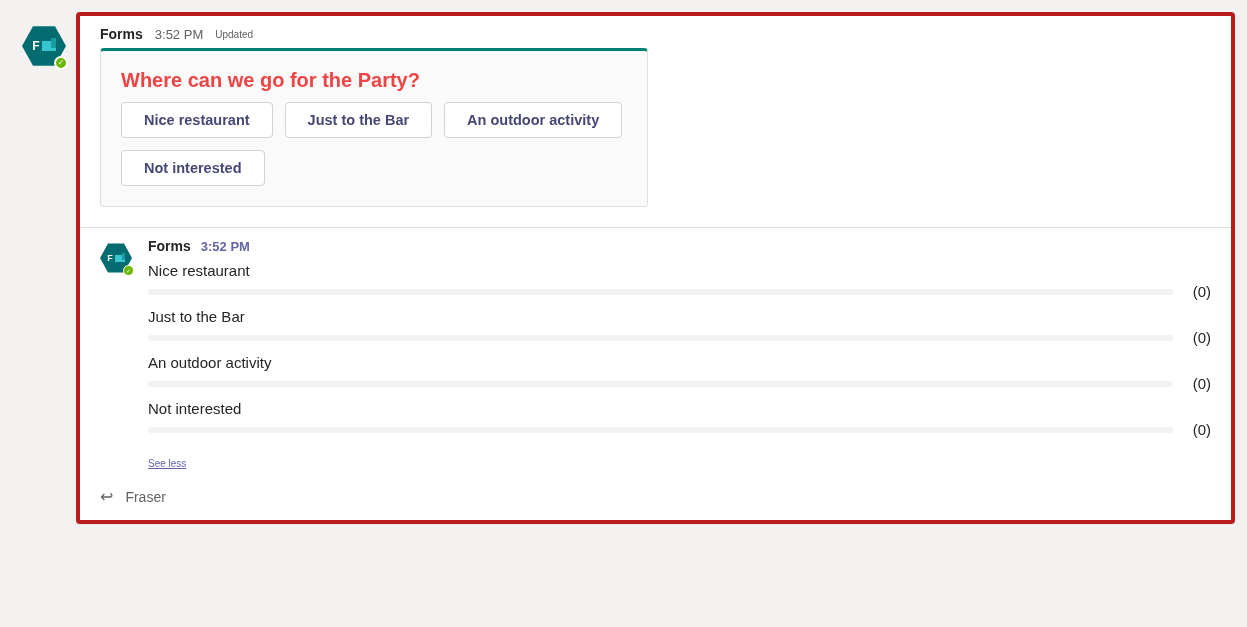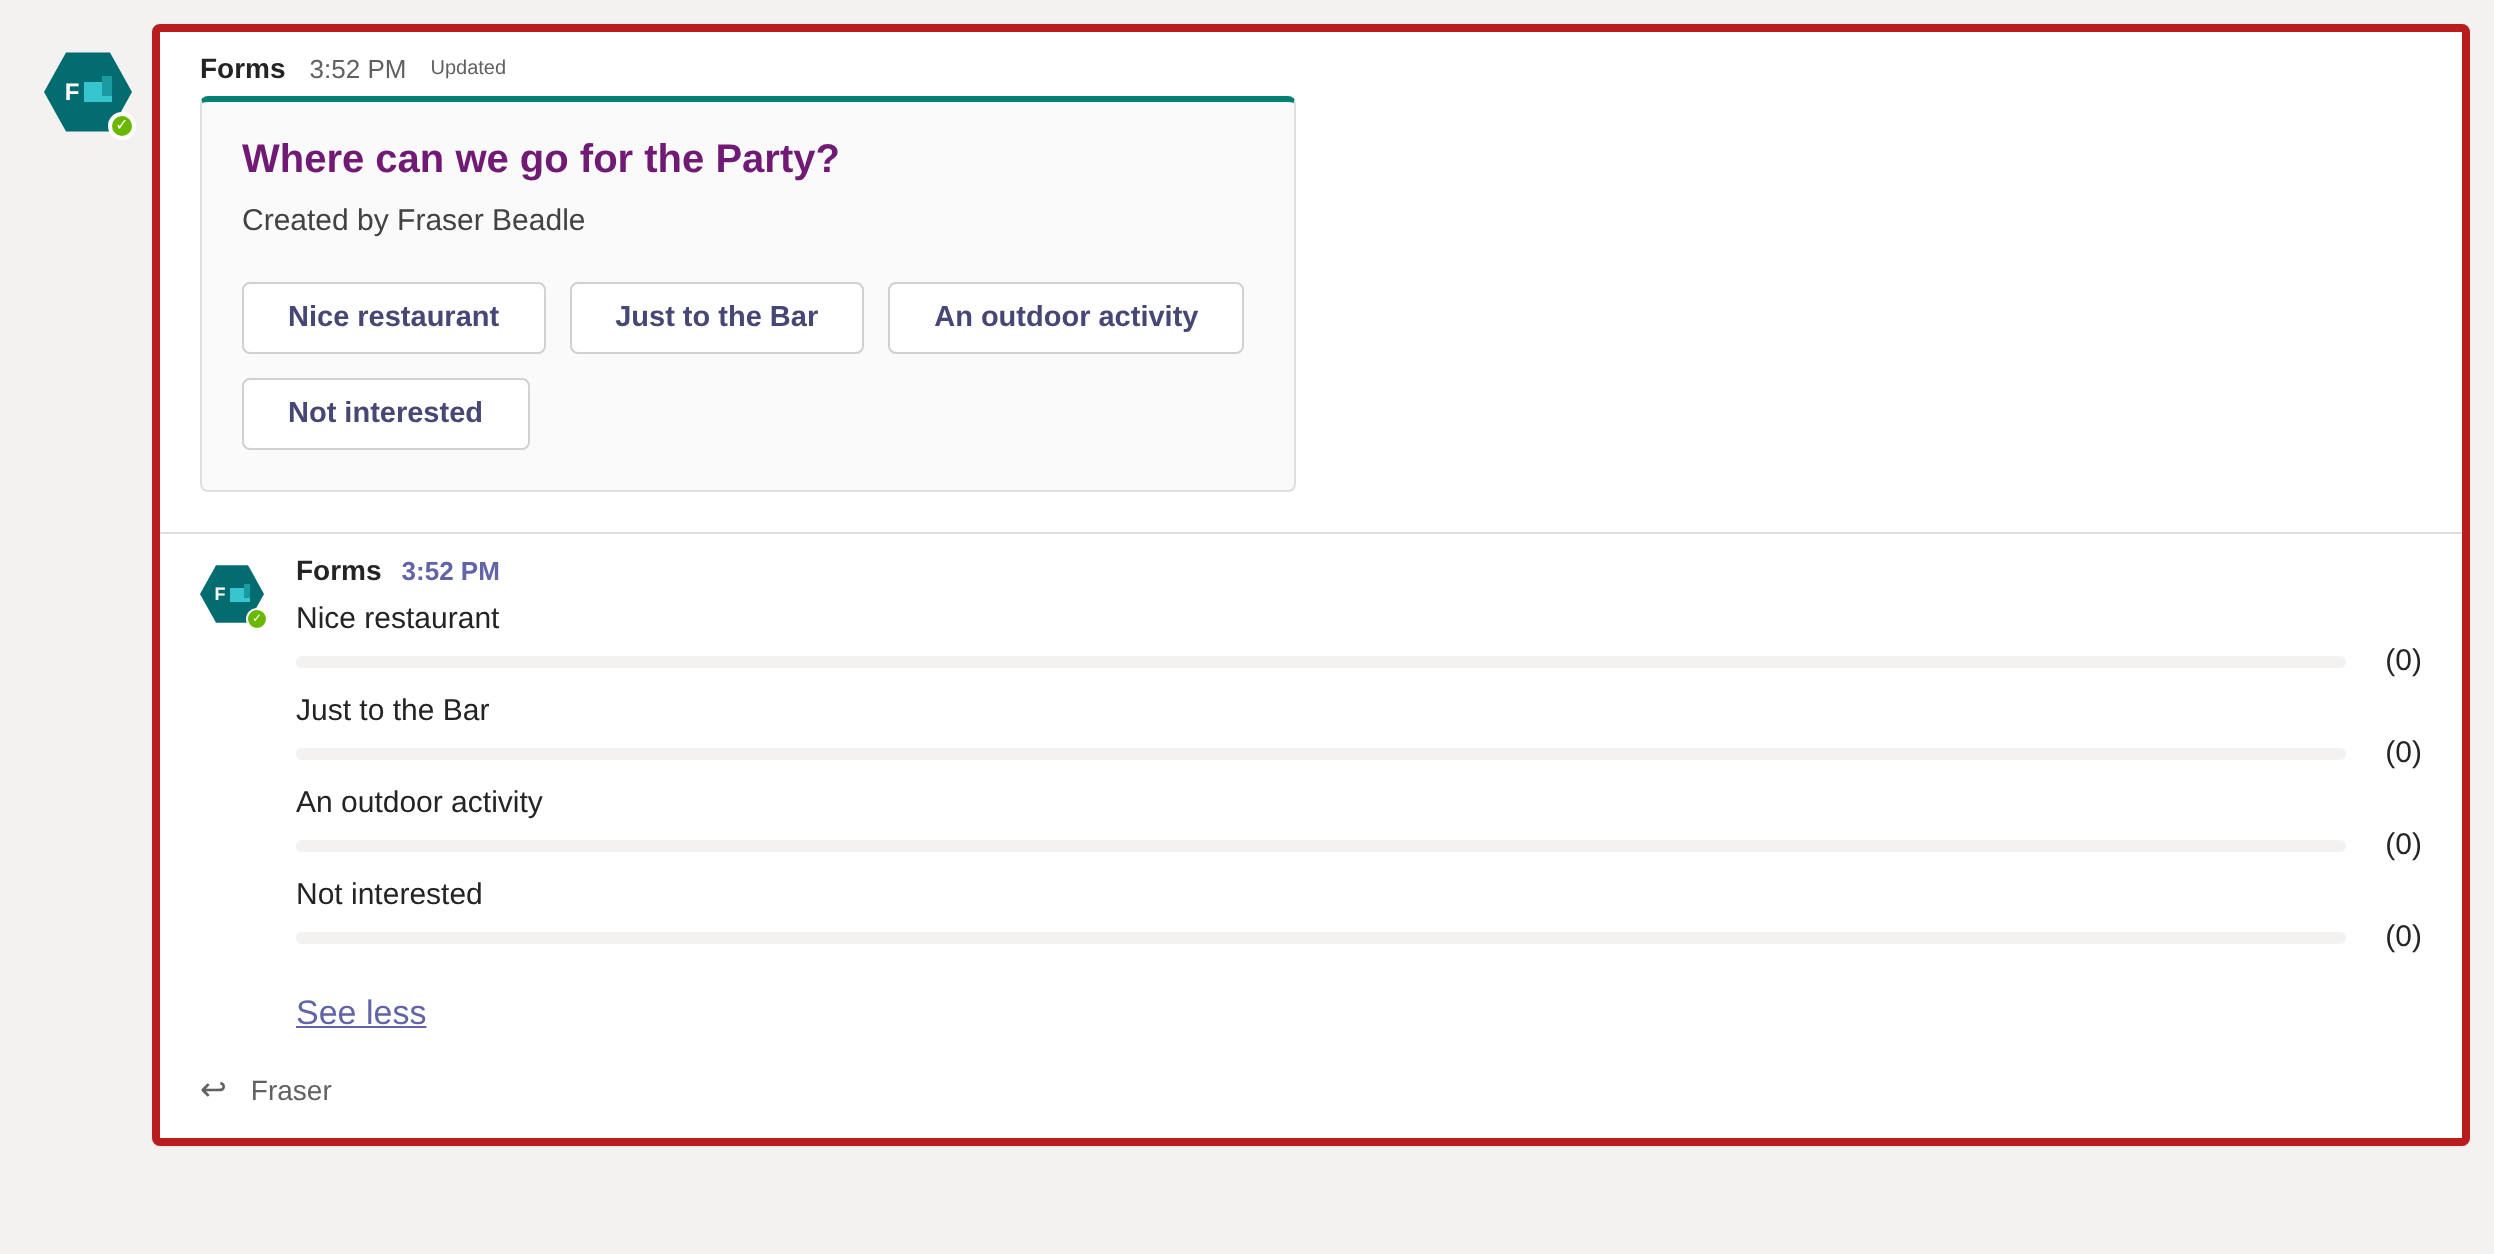--- a/index.html
+++ b/index.html
@@ -120,21 +120,21 @@
     width: 548px;
     border: 1px solid #e1dfdd;
     border-top: 3px solid #008272;
     border-radius: 4px;
     background: #fafafa;
     padding: 18px 20px 20px 20px;
   }
   .poll-title {
     font-size: 20px;
     font-weight: 700;
-    color: #701a75;
+    color: #ef4444;
     margin-bottom: 10px;
   }
   .poll-creator {
     font-size: 15px;
     color: #424242;
     margin-bottom: 22px;
   }
   .poll-options {
     display: flex;
     flex-wrap: wrap;
@@ -199,21 +199,21 @@
   .result-count {
     font-size: 15px;
     color: #242424;
     min-width: 28px;
     text-align: right;
   }
 
   .see-less {
     display: inline-block;
     margin: 18px 0 12px 0;
-    font-size: 17px;
+    font-size: 10px;
     color: #6264a7;
     text-decoration: underline;
     cursor: pointer;
   }
 
   .reply-input-row {
     display: flex;
     align-items: center;
     gap: 12px;
     padding: 6px 20px 14px 20px;
@@ -247,21 +247,20 @@
   <div class="message-card">
 
     <div class="msg-header">
       <span class="sender">Forms</span>
       <span class="time">3:52 PM</span>
       <span class="updated">Updated</span>
     </div>
 
     <div class="poll-card">
       <div class="poll-title">Where can we go for the Party?</div>
-      <div class="poll-creator">Created by Fraser Beadle</div>
       <div class="poll-options">
         <button class="poll-btn">Nice restaurant</button>
         <button class="poll-btn">Just to the Bar</button>
         <button class="poll-btn">An outdoor activity</button>
         <button class="poll-btn">Not interested</button>
       </div>
     </div>
 
     <div class="separator"></div>
 

